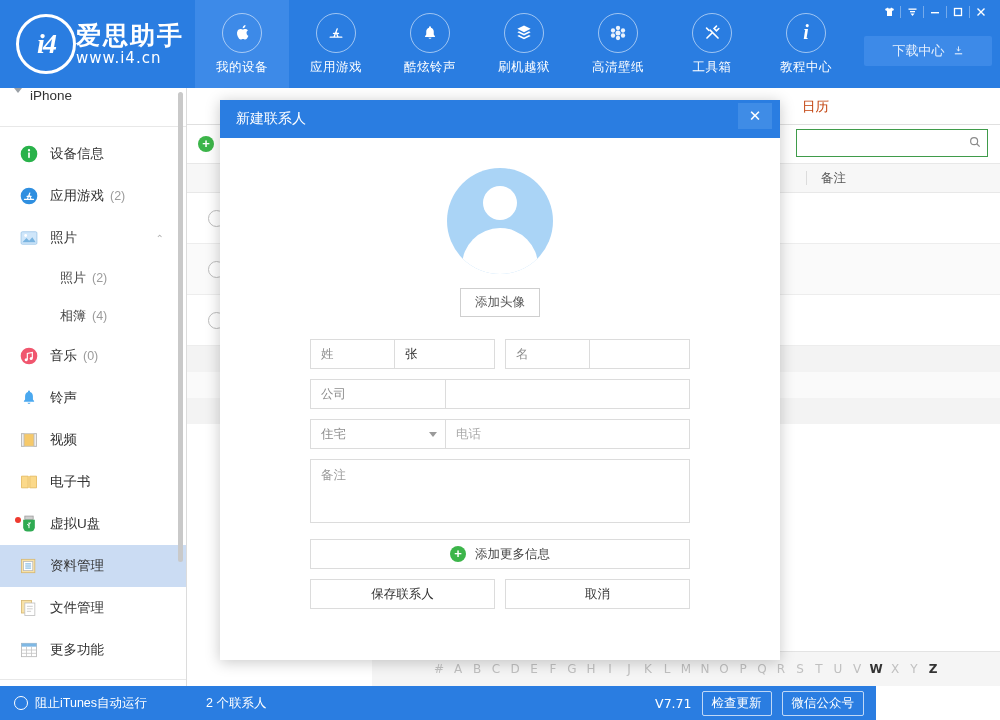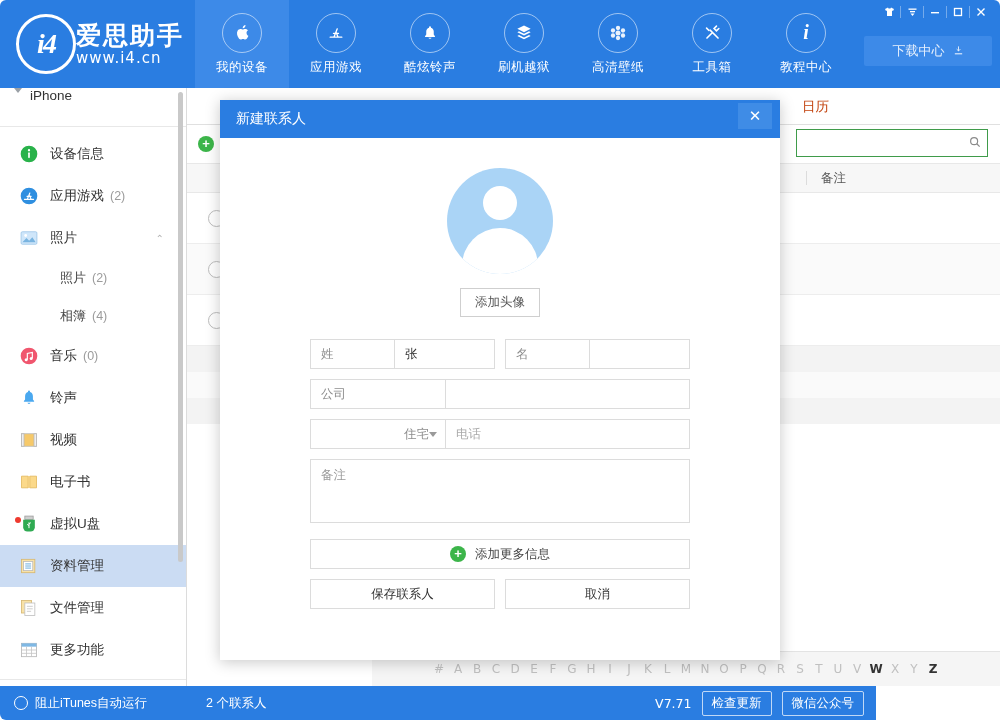--- a/index.html
+++ b/index.html
@@ -2,21 +2,21 @@
 <html><head>
 <meta charset="utf-8">
 <style>
   html,body{margin:0;padding:0;}
   body{
     width:1000px;height:720px;overflow:hidden;
     font-family:"Liberation Sans","DejaVu Sans",sans-serif;
     font-size:13px;color:#333;background:#fff;
     -webkit-font-smoothing:antialiased;
   }
-  #app{position:relative;width:1000px;height:720px;overflow:hidden;border-radius:6px;}
+  #app{position:relative;width:1000px;height:720px;overflow:hidden;}
 
   
   .topbar{position:absolute;left:0;top:0;width:1000px;height:88px;background:#2a7de1;}
   .brand{position:absolute;left:0;top:0;width:195px;height:88px;display:flex;align-items:center;}
   .brand-logo{margin-left:16px;width:54px;height:54px;border-radius:50%;border:3px solid #fff;
      display:flex;align-items:center;justify-content:center;color:#fff;font-size:28px;
      font-weight:bold;font-style:italic;font-family:"Liberation Serif",serif;letter-spacing:-2px;}
   .brand-text{color:#fff;}
   .brand-name{font-size:25px;font-weight:bold;letter-spacing:2px;line-height:28px;}
   .brand-url{font-size:15px;letter-spacing:1px;line-height:18px;font-family:"DejaVu Sans",sans-serif;}
@@ -124,21 +124,21 @@
   .fbox{border:1px solid #dcdcdc;height:30px;display:flex;align-items:center;background:#fff;box-sizing:border-box;}
   .flabel{width:84px;padding-left:10px;font-size:12.5px;color:#8d8d8d;box-sizing:border-box;
      border-right:1px solid #dcdcdc;height:28px;line-height:28px;}
   .finput{flex:1;border:0;outline:0;padding-left:10px;font-size:12.5px;font-family:inherit;
      color:#333;height:26px;background:transparent;width:100%;box-sizing:border-box;}
   .finput::placeholder{color:#aaa;}
   .half{width:185px;}
   .full{width:380px;}
   .gap{width:10px;}
   .selwrap{width:135px;border-right:1px solid #dcdcdc;height:28px;display:flex;align-items:center;
-     justify-content:flex-end;padding:0 8px 0 10px;box-sizing:border-box;font-size:12.5px;color:#8d8d8d;cursor:pointer;}
+     justify-content:space-between;padding:0 8px 0 10px;box-sizing:border-box;font-size:12.5px;color:#8d8d8d;cursor:pointer;gap:28px;}
   .caret2{width:0;height:0;border-left:4px solid transparent;border-right:4px solid transparent;
      border-top:5px solid #9a9a9a;}
   .fnote{width:380px;height:64px;border:1px solid #dcdcdc;box-sizing:border-box;
      padding:7px 10px;font-size:12.5px;color:#333;font-family:inherit;resize:none;outline:none;}
   .fnote::placeholder{color:#999;}
   .moreinfo{width:380px;height:30px;border:1px solid #dcdcdc;box-sizing:border-box;display:flex;
      align-items:center;justify-content:center;gap:9px;font-size:12.5px;color:#444;margin-top:16px;cursor:pointer;}
   .btnrow{display:flex;margin-top:10px;}
   .dbtn{width:185px;height:30px;border:1px solid #dcdcdc;background:#fff;font-size:12.5px;color:#333;
     display:flex;align-items:center;justify-content:center;cursor:pointer;box-sizing:border-box;}

